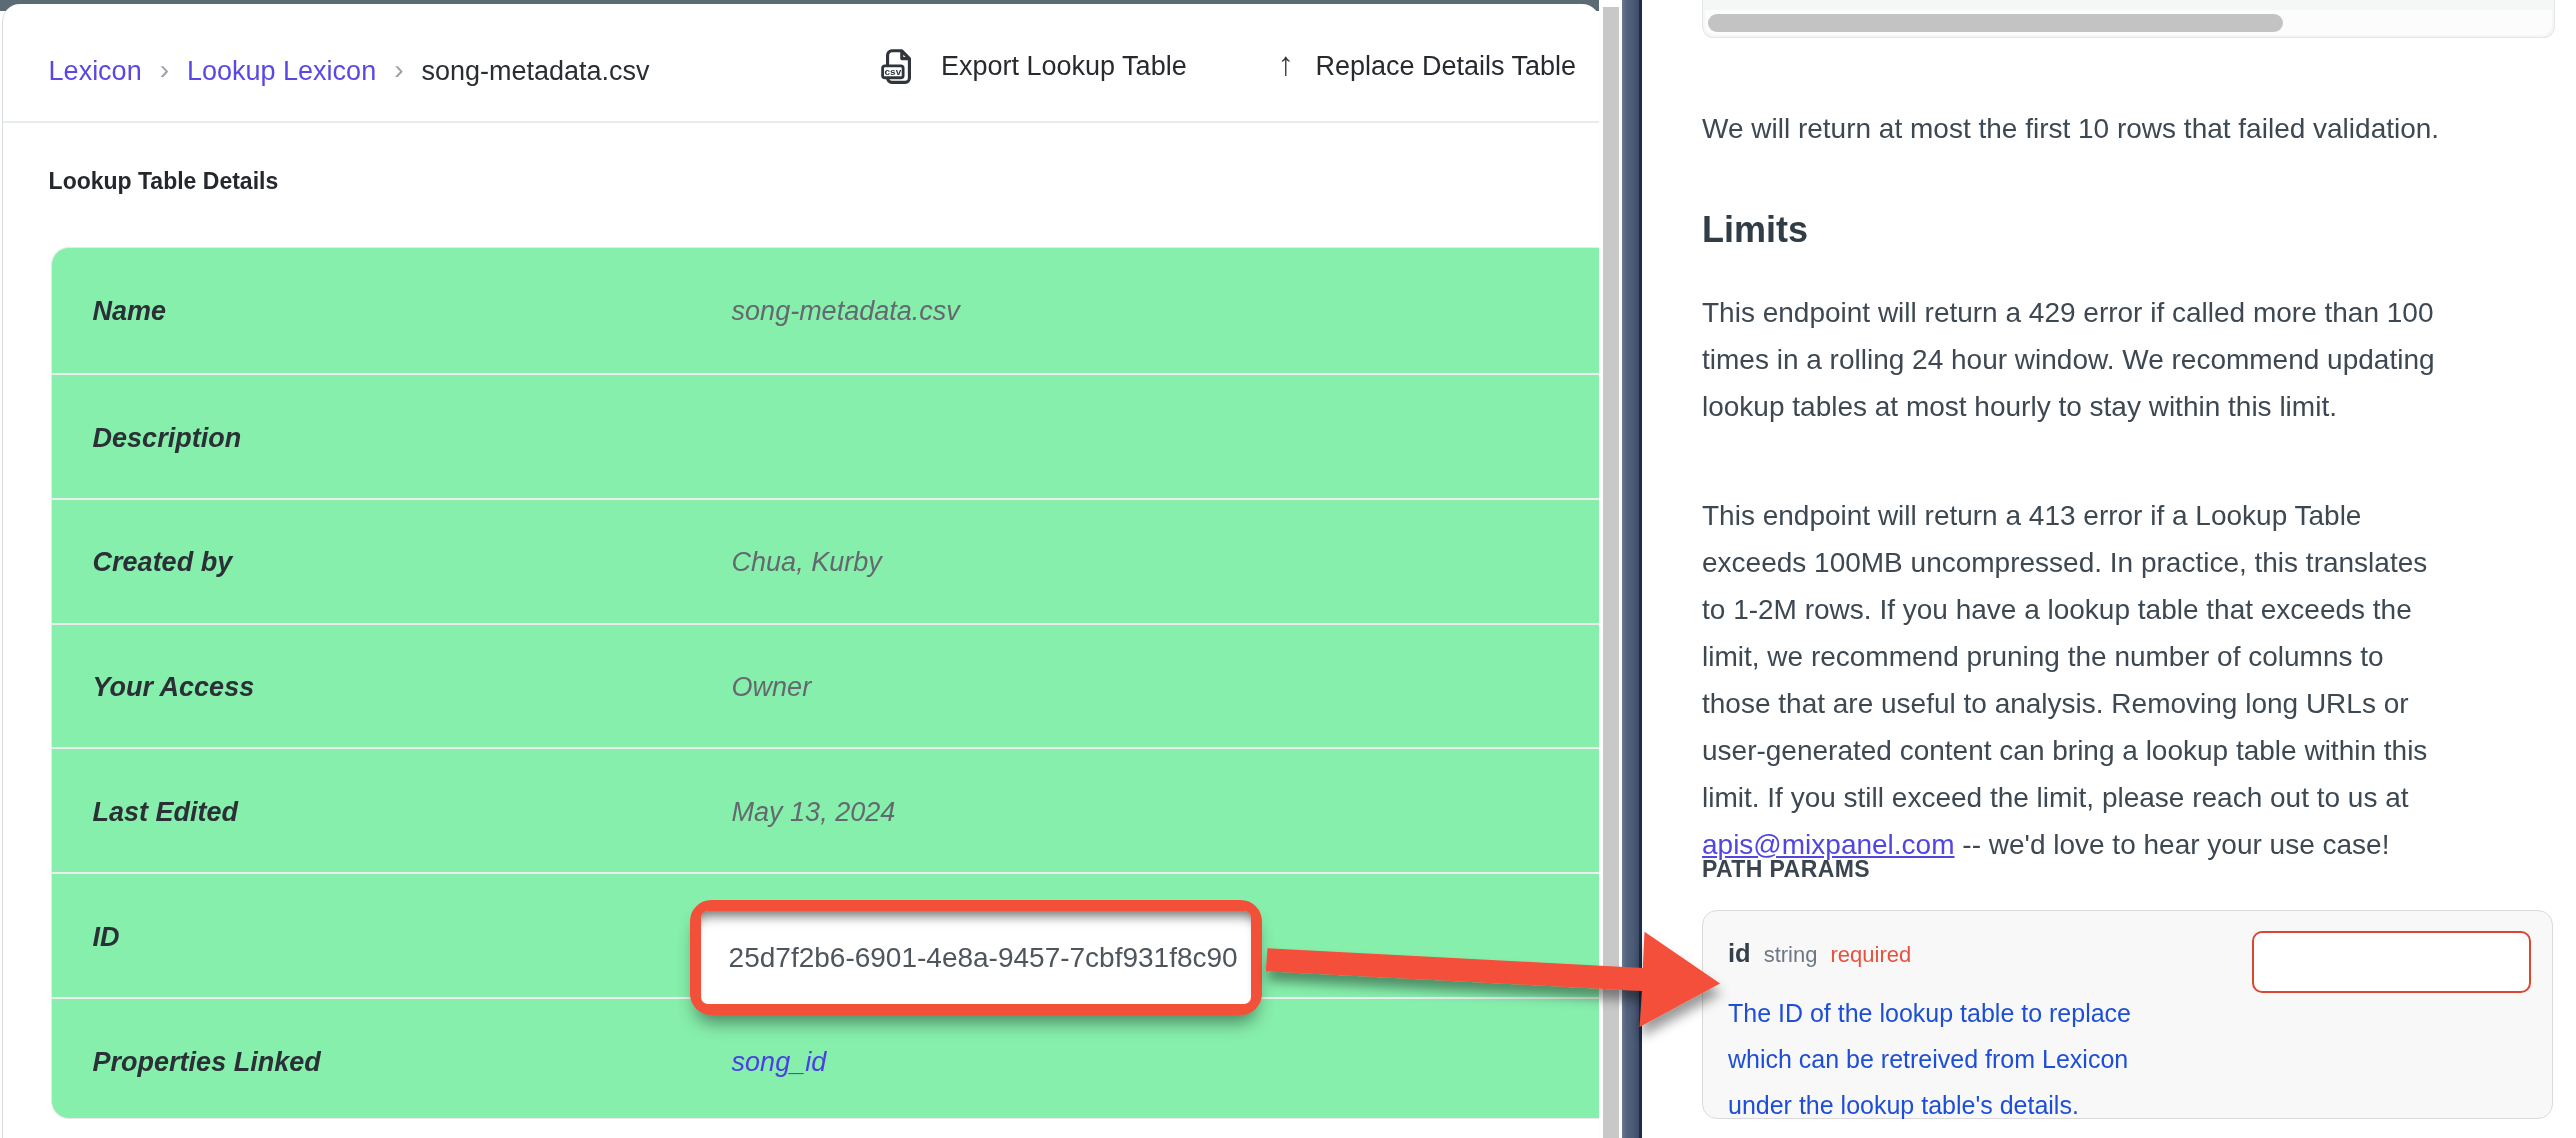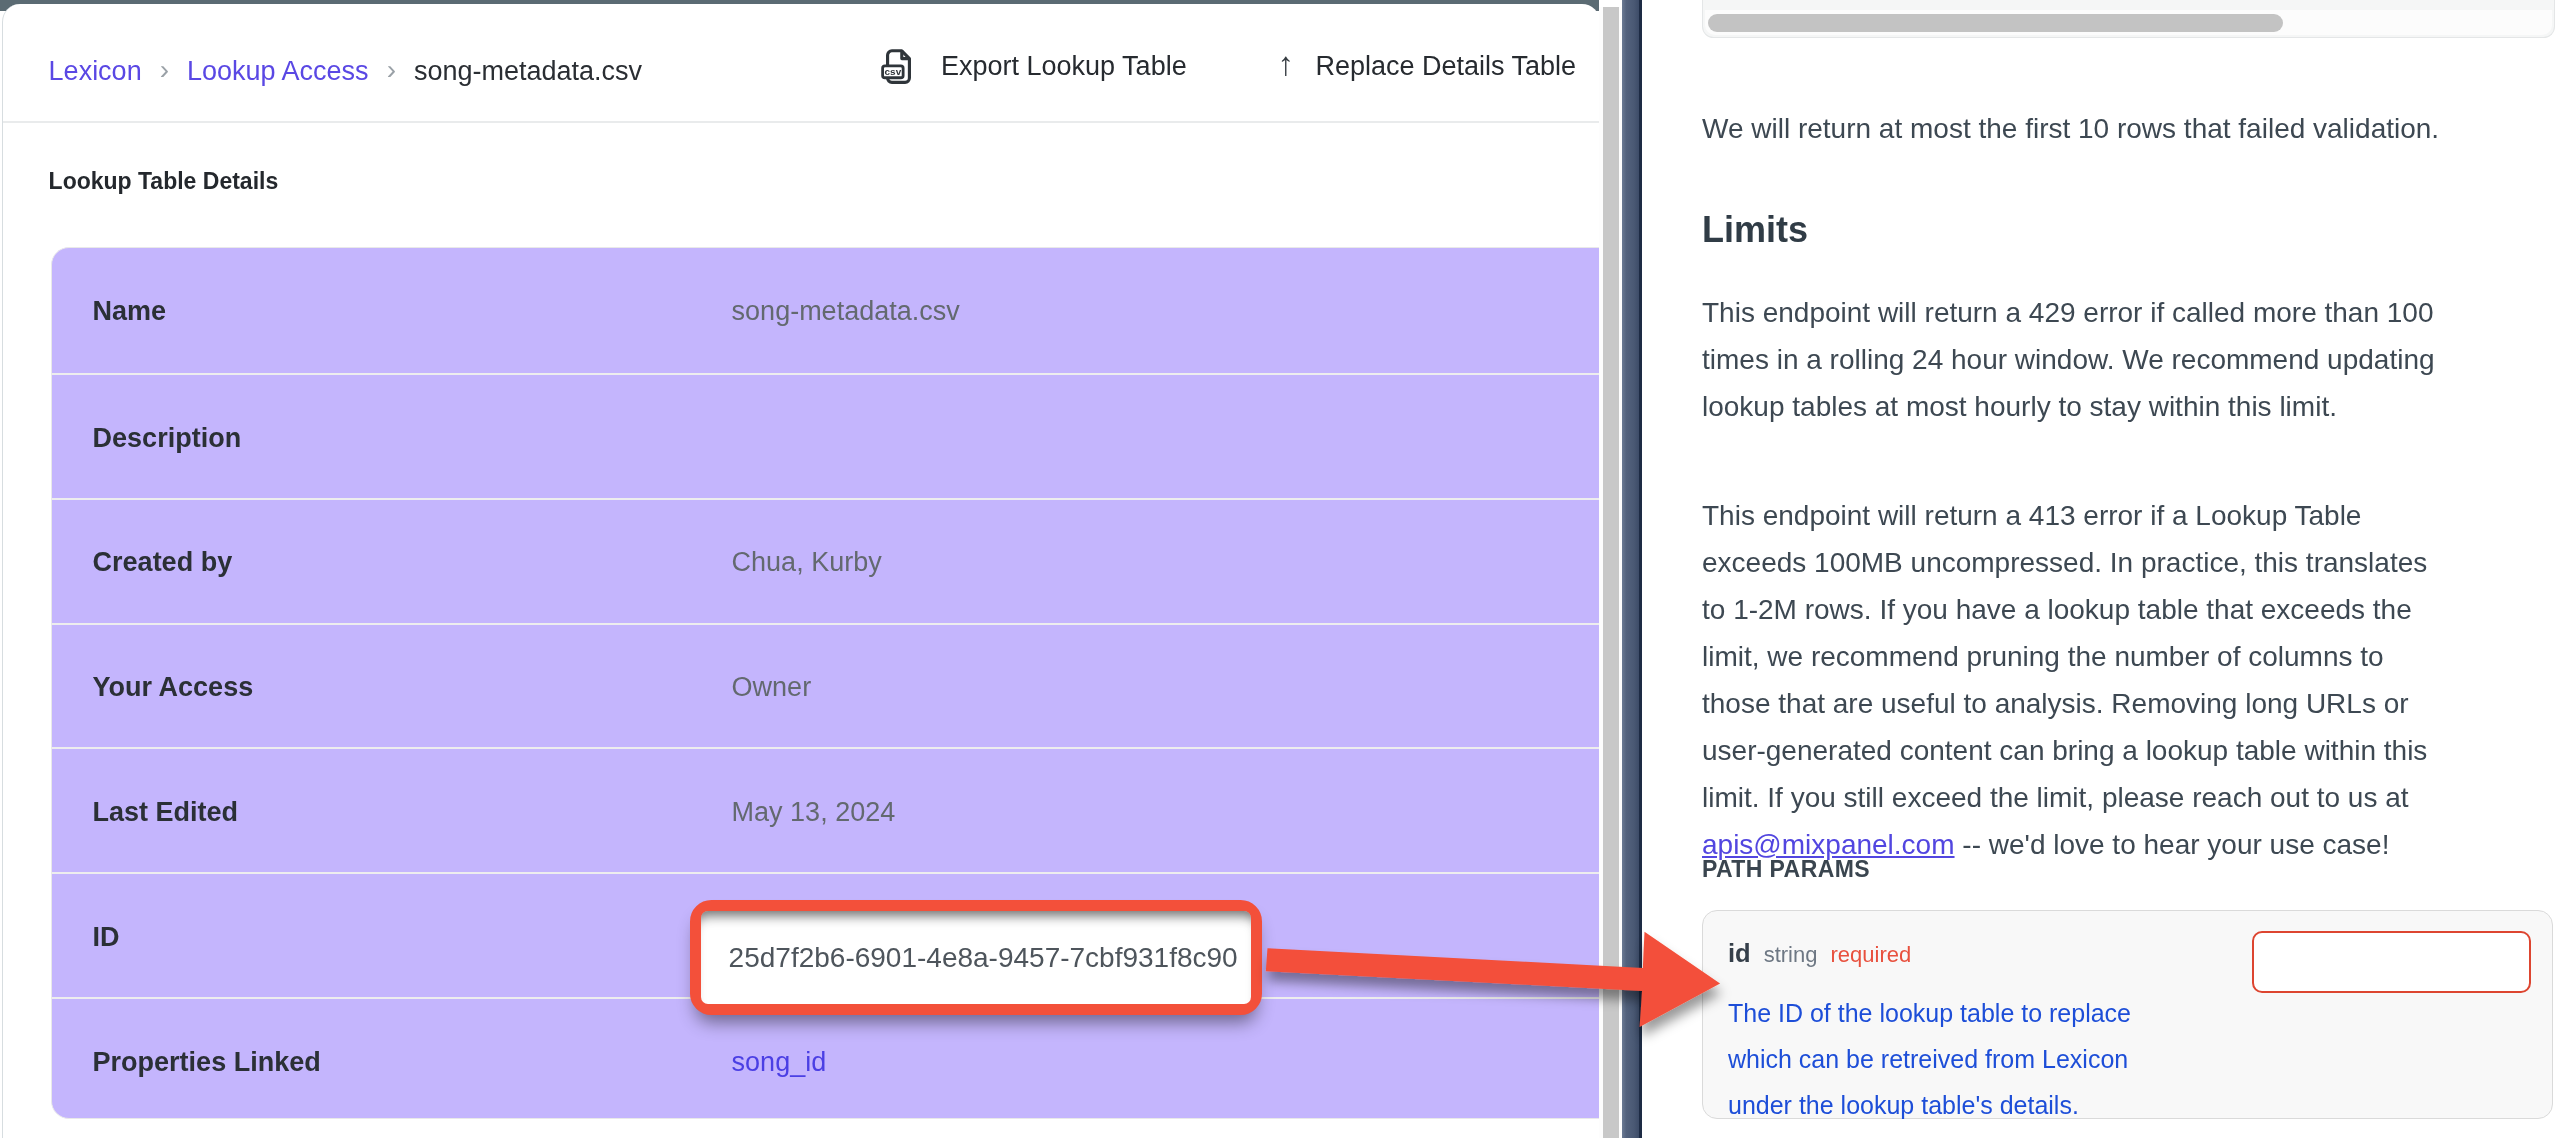--- a/index.html
+++ b/index.html
@@ -34,22 +34,22 @@
   .btn-export{left:874px;top:39px;}
   .btn-replace{left:1275px;top:39px;}
   .csv-icon{width:43px;height:43px;margin-right:21.4px;}
   .up-glyph{font-size:33px;font-weight:500;color:#363c42;margin-right:21.4px;transform:translateY(-1.6px);}
   .header-divider{left:0;top:117px;width:1598px;height:1.6px;background:#e9ebec;}
 
   .page-title{left:46px;top:164px;font-size:23px;font-weight:700;color:#24282d;}
 
   
   .details-card{
-    left:48px;top:243px;width:1643px;height:872px;background:#c4b5fd;
-    border:1.6px solid #e9e9e9;border-radius:18px;box-sizing:border-box;
+    left:48px;top:243px;width:1643px;height:872px;background:#86efac;
+    border:1.6px solid #e9e9e9;border-radius:18px;box-sizing:border-box;font-style:italic;
   }
   .detail-row{position:absolute;left:0;width:100%;height:125px;}
   .row-sep{position:absolute;left:0;width:100%;height:1.6px;background:#ededee;}
   .row-label{position:absolute;left:41px;top:50%;transform:translateY(-50%);font-size:27px;font-weight:600;color:#2b3036;}
   .row-value{position:absolute;left:680px;top:50%;transform:translateY(-50%);font-size:27px;color:#63696f;}
   .link-purple{color:#4b3fe4;cursor:pointer;text-decoration:none;}
 
   
   .id-redbox{
     left:687px;top:896px;width:572px;height:115px;box-sizing:border-box;
@@ -105,21 +105,21 @@
 
 <div class="canvas">
 
   <div class="abs top-teal"></div>
 
   <div class="abs window">
 
     <div class="abs breadcrumb">
       <span class="crumb-link">Lexicon</span>
       <span class="crumb-sep">›</span>
-      <span class="crumb-link">Lookup Access</span>
+      <span class="crumb-link">Lookup Lexicon</span>
       <span class="crumb-sep">›</span>
       <span class="crumb-current">song-metadata.csv</span>
     </div>
 
     <div class="abs toolbar-btn btn-export">
       <svg class="csv-icon" viewBox="0 0 26 26" style="font-size:33px">
         <path d="M15 3.5 H9 a2.6 2.6 0 0 0 -2.6 2.6 V20 a2.6 2.6 0 0 0 2.6 2.6 h8 a2.6 2.6 0 0 0 2.6 -2.6 V8.2 Z" fill="none" stroke="#2f353a" stroke-width="1.9" stroke-linejoin="round"></path>
         <path d="M15 3.5 V8.2 H19.6" fill="none" stroke="#2f353a" stroke-width="1.9" stroke-linejoin="round"></path>
         <rect x="3.4" y="12.6" width="12.4" height="7.2" rx="1.4" fill="#ffffff" stroke="#2f353a" stroke-width="1.7"></rect>
         <text x="9.6" y="18.3" text-anchor="middle" font-family="Liberation Sans, sans-serif" font-size="6" font-weight="700" fill="#2f353a">csv</text>

